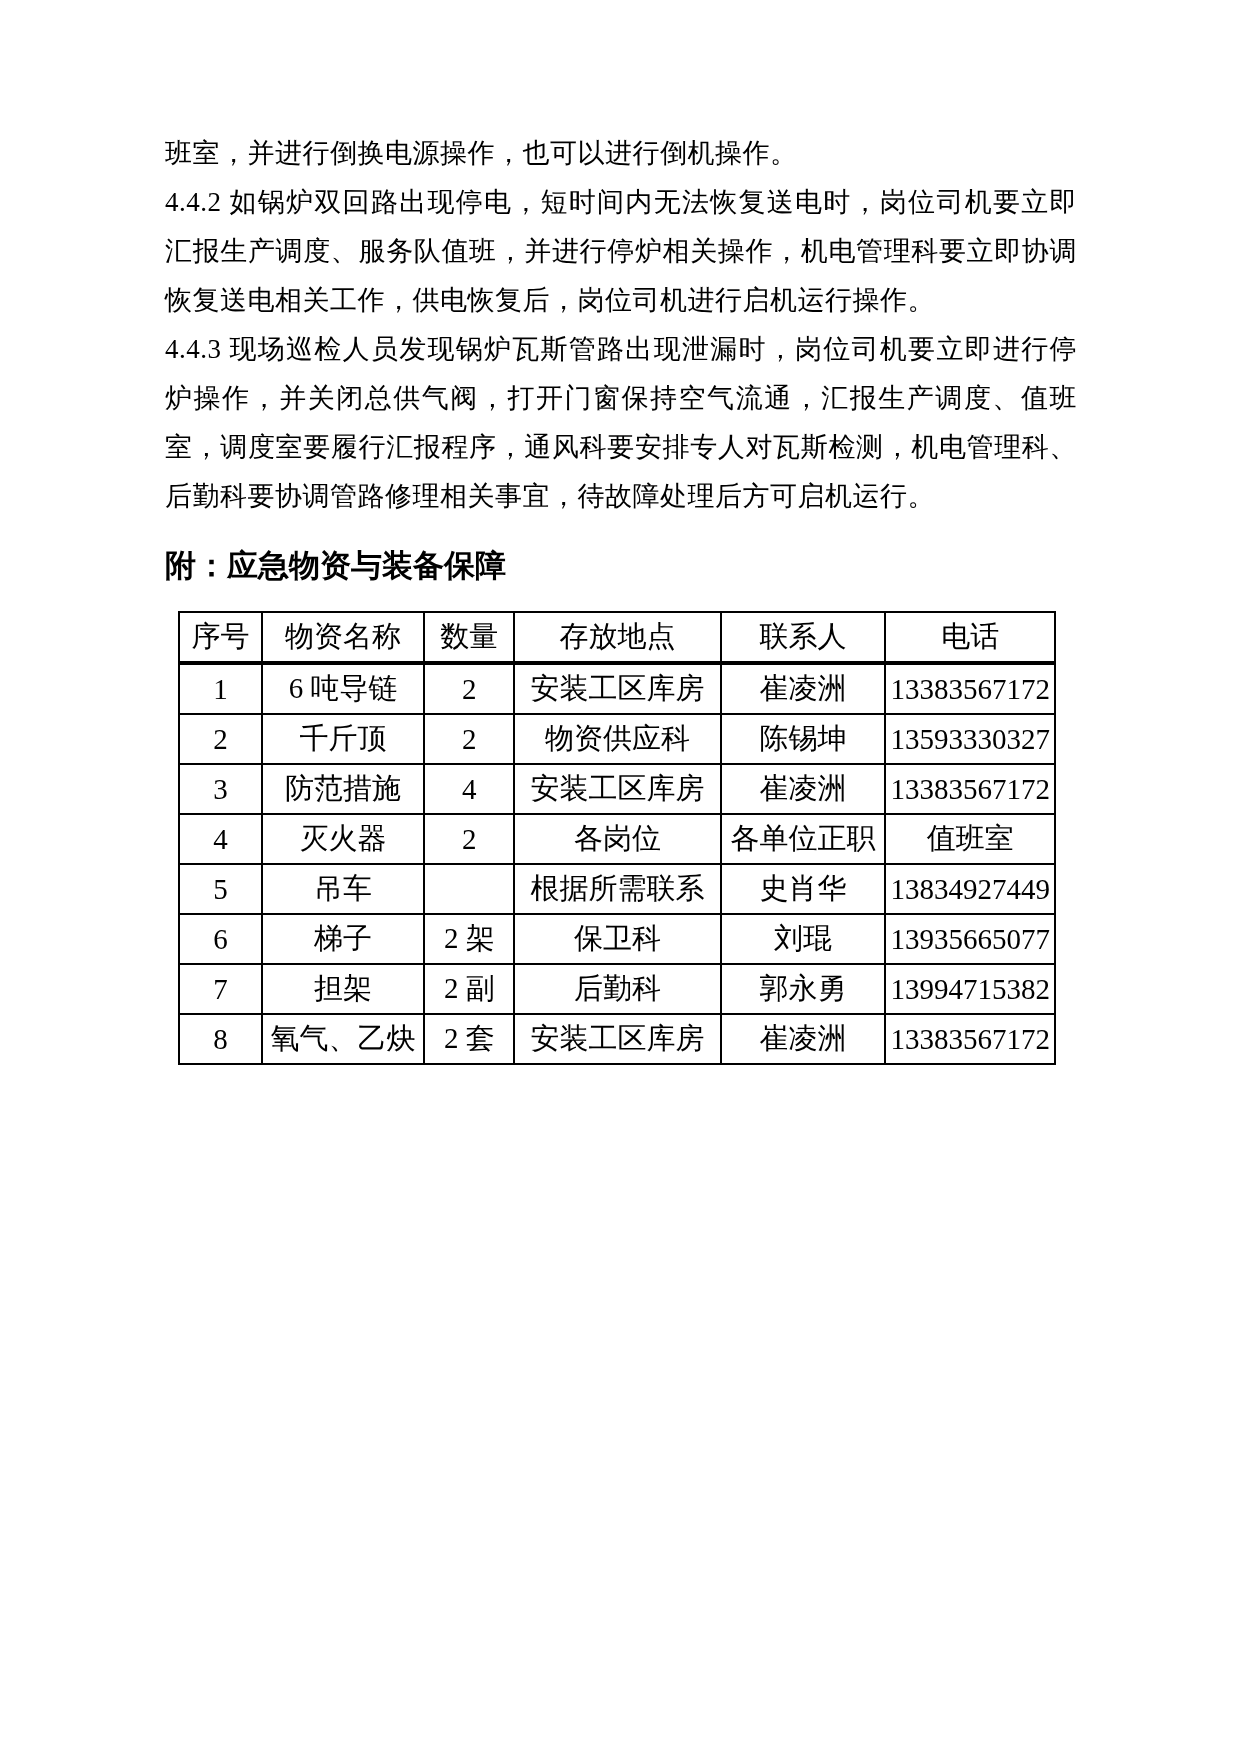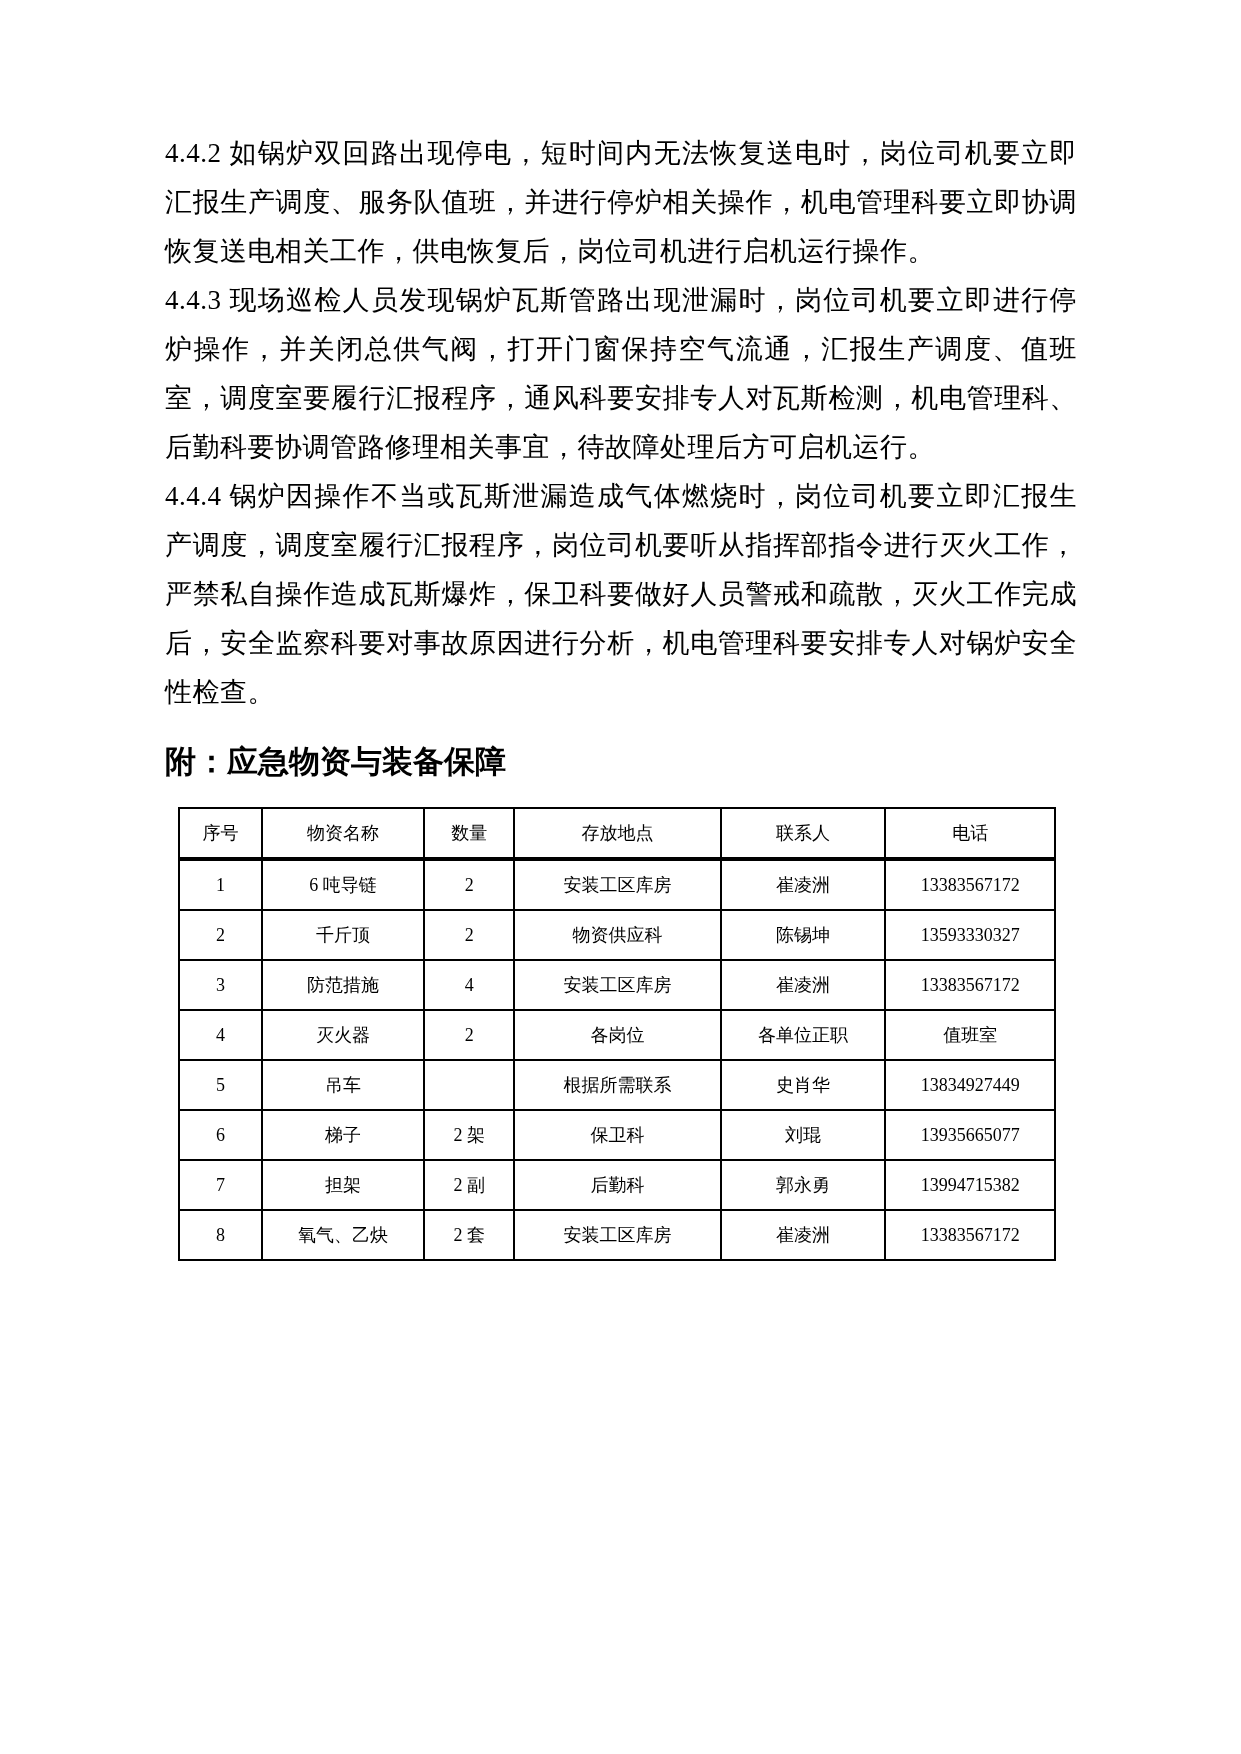--- a/index.html
+++ b/index.html
@@ -34,21 +34,21 @@
     font-weight: bold;
     font-size: 31px;
     line-height: 42px;
     color: #000000;
   }
   table.supplies-table {
     border-collapse: collapse;
     table-layout: fixed;
     width: 878px;
     margin: 22px 0 0 13px;
-    font-size: 18px;
+    font-size: 29px;
     color: #000000;
   }
   table.supplies-table th,
   table.supplies-table td {
     border: 2px solid #000000;
     text-align: center;
     vertical-align: middle;
     height: 48px;
     padding: 0 4px;
     font-weight: normal;
@@ -63,23 +63,23 @@
   .col-qty     { width: 10.25%; }
   .col-place   { width: 23.58%; }
   .col-contact { width: 18.79%; }
   .col-phone   { width: 19.37%; }
 </style>
 </head>
 <body>
 
 <div class="page">
 
+  <p class="doc-paragraph">班室，并进行倒换电源操作，也可以进行倒机操作。</p>
   <p class="doc-paragraph">4.4.2 如锅炉双回路出现停电，短时间内无法恢复送电时，岗位司机要立即汇报生产调度、服务队值班，并进行停炉相关操作，机电管理科要立即协调恢复送电相关工作，供电恢复后，岗位司机进行启机运行操作。</p>
   <p class="doc-paragraph">4.4.3 现场巡检人员发现锅炉瓦斯管路出现泄漏时，岗位司机要立即进行停炉操作，并关闭总供气阀，打开门窗保持空气流通，汇报生产调度、值班室，调度室要履行汇报程序，通风科要安排专人对瓦斯检测，机电管理科、后勤科要协调管路修理相关事宜，待故障处理后方可启机运行。</p>
-  <p class="doc-paragraph">4.4.4 锅炉因操作不当或瓦斯泄漏造成气体燃烧时，岗位司机要立即汇报生产调度，调度室履行汇报程序，岗位司机要听从指挥部指令进行灭火工作，严禁私自操作造成瓦斯爆炸，保卫科要做好人员警戒和疏散，灭火工作完成后，安全监察科要对事故原因进行分析，机电管理科要安排专人对锅炉安全性检查。</p>
 
   <h2 class="attachment-heading">附：应急物资与装备保障</h2>
 
   <table class="supplies-table">
     <colgroup>
       <col class="col-no">
         <col class="col-name">
         <col class="col-qty">
       <col class="col-place">
         <col class="col-contact">

